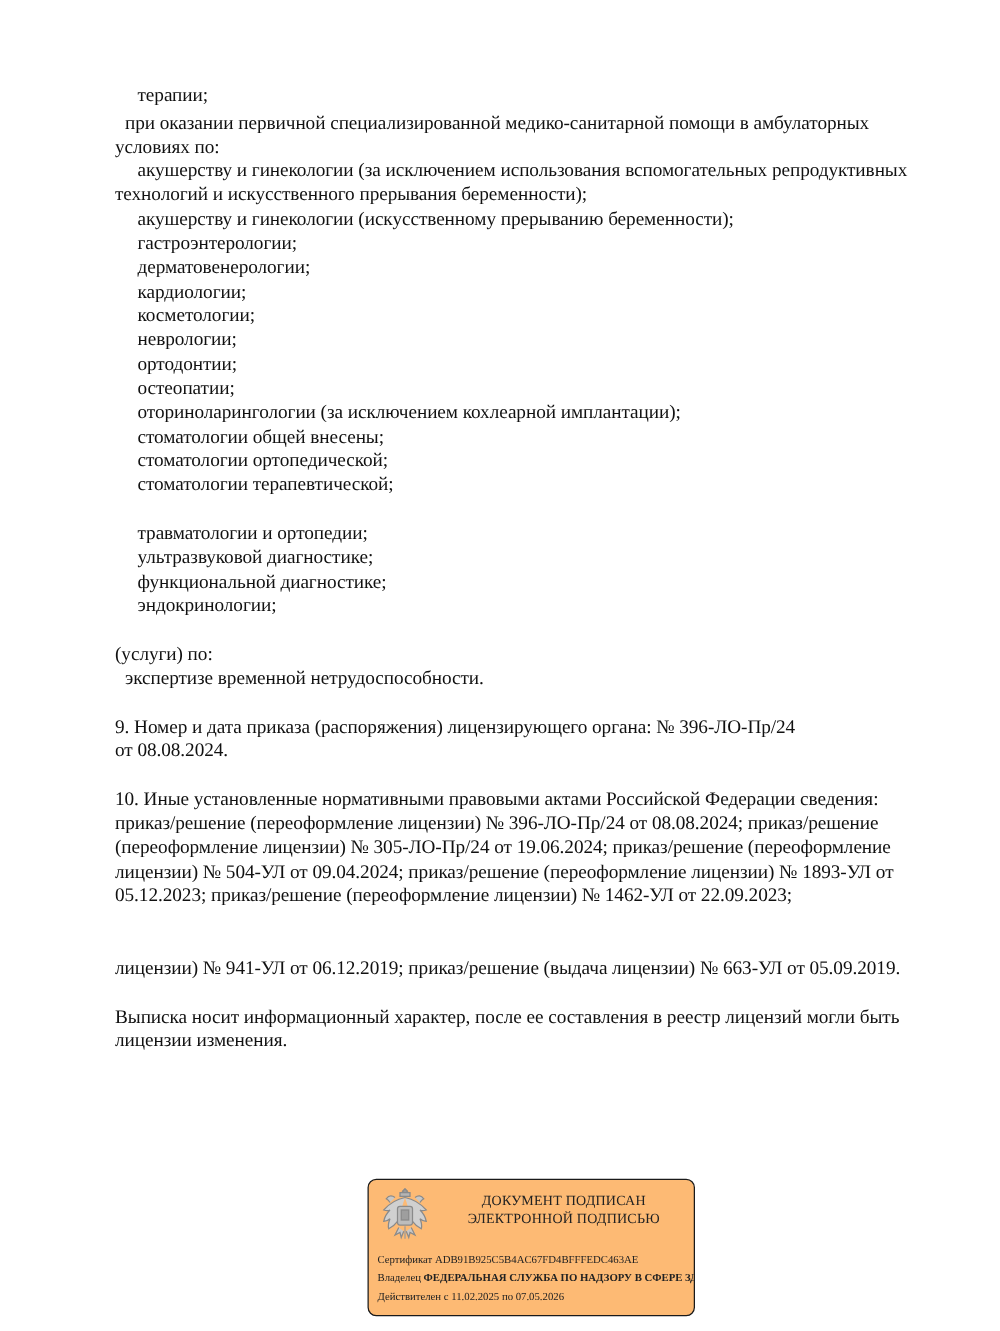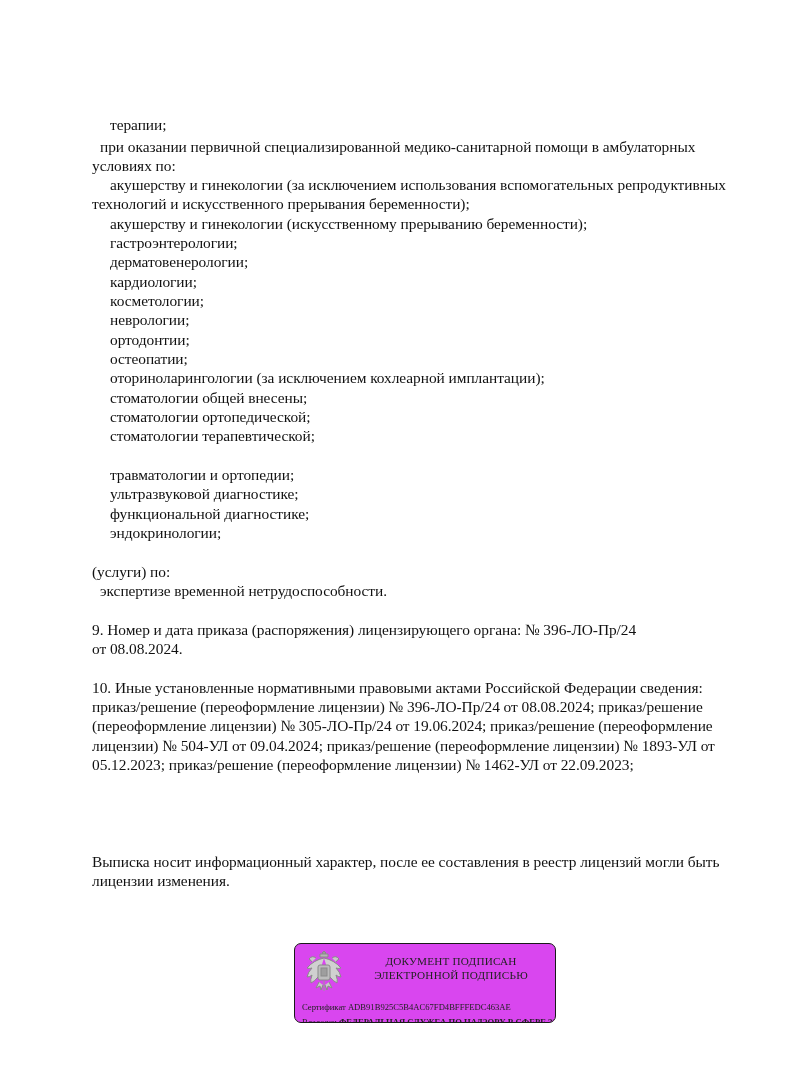--- a/index.html
+++ b/index.html
@@ -22,36 +22,35 @@
       width: 800px;
       height: 1065px;
     }
     .line {
       position: absolute;
       left: 92px;
       font-size: 15.4px;
       line-height: 19px;
       white-space: nowrap;
       letter-spacing: -0.05px;
-      margin-top: 48px;
     }
     .ind1 { left: 110px; }
     .ind2 { left: 100px; }
 
     .stamp {
       position: absolute;
       left: 294px;
       top: 943px;
       width: 262px;
-      height: 80px;
+      height: 110px;
       border: 1.6px solid #1a1a1a;
       border-radius: 7px;
       overflow: hidden;
       box-sizing: border-box;
-      background: #d946ef;
+      background: #fdba74;
     }
     .emblem {
       position: absolute;
       left: 8px;
       top: 5px;
       width: 42px;
       height: 46px;
     }
     .stamp-title {
       position: absolute;
@@ -109,20 +108,21 @@
   <div class="line ind2" style="top:533px">экспертизе временной нетрудоспособности.</div>
 
   <div class="line" style="top:572px">9. Номер и дата приказа (распоряжения) лицензирующего органа: № 396-ЛО-Пр/24</div>
   <div class="line" style="top:591px">от 08.08.2024.</div>
 
   <div class="line" style="top:630px">10. Иные установленные нормативными правовыми актами Российской Федерации сведения:</div>
   <div class="line" style="top:649px">приказ/решение (переоформление лицензии) № 396-ЛО-Пр/24 от 08.08.2024; приказ/решение</div>
   <div class="line" style="top:668px">(переоформление лицензии) № 305-ЛО-Пр/24 от 19.06.2024; приказ/решение (переоформление</div>
   <div class="line" style="top:688px">лицензии) № 504-УЛ от 09.04.2024; приказ/решение (переоформление лицензии) № 1893-УЛ от</div>
   <div class="line" style="top:707px">05.12.2023; приказ/решение (переоформление лицензии) № 1462-УЛ от 22.09.2023;</div>
+  <div class="line" style="top:765px">лицензии) № 941-УЛ от 06.12.2019; приказ/решение (выдача лицензии) № 663-УЛ от 05.09.2019.</div>
 
   <div class="line" style="top:804px">Выписка носит информационный характер, после ее составления в реестр лицензий могли быть</div>
   <div class="line" style="top:823px">лицензии изменения.</div>
 
   <div class="stamp">
     <svg class="emblem" viewBox="0 0 42 46">
       <g fill="none" stroke="#8a8a8a" stroke-width="1">
         <path d="M21 2 l2 2 l-2 2 l-2 -2 z" fill="#9a9a9a"></path>
         <path d="M17 5 h8 v3 h-8 z" fill="#b5b5b5"></path>
         <path d="M13 9 q-4 -3 -7 1 q2 1 3 3" fill="#c8c8c8"></path>

